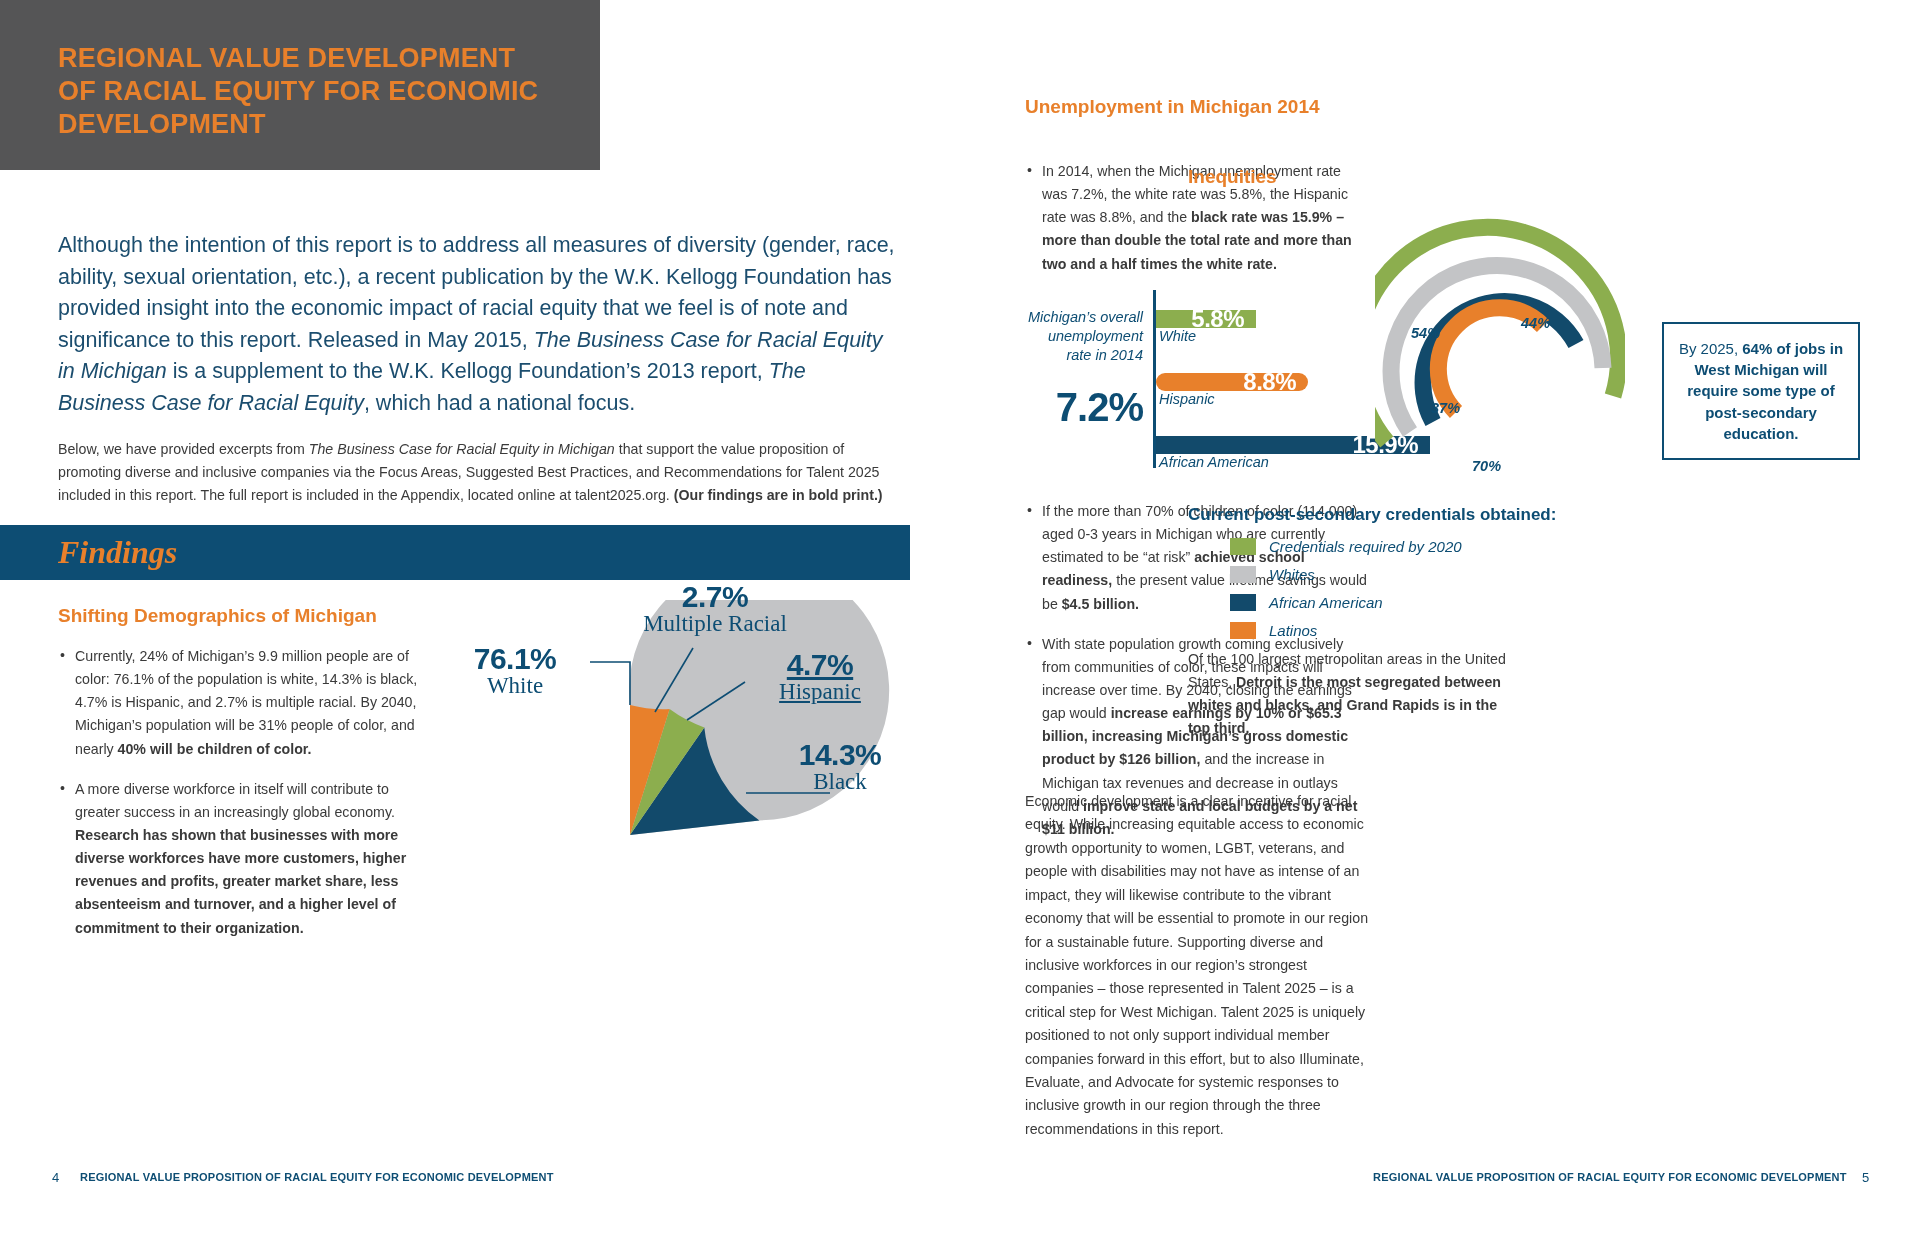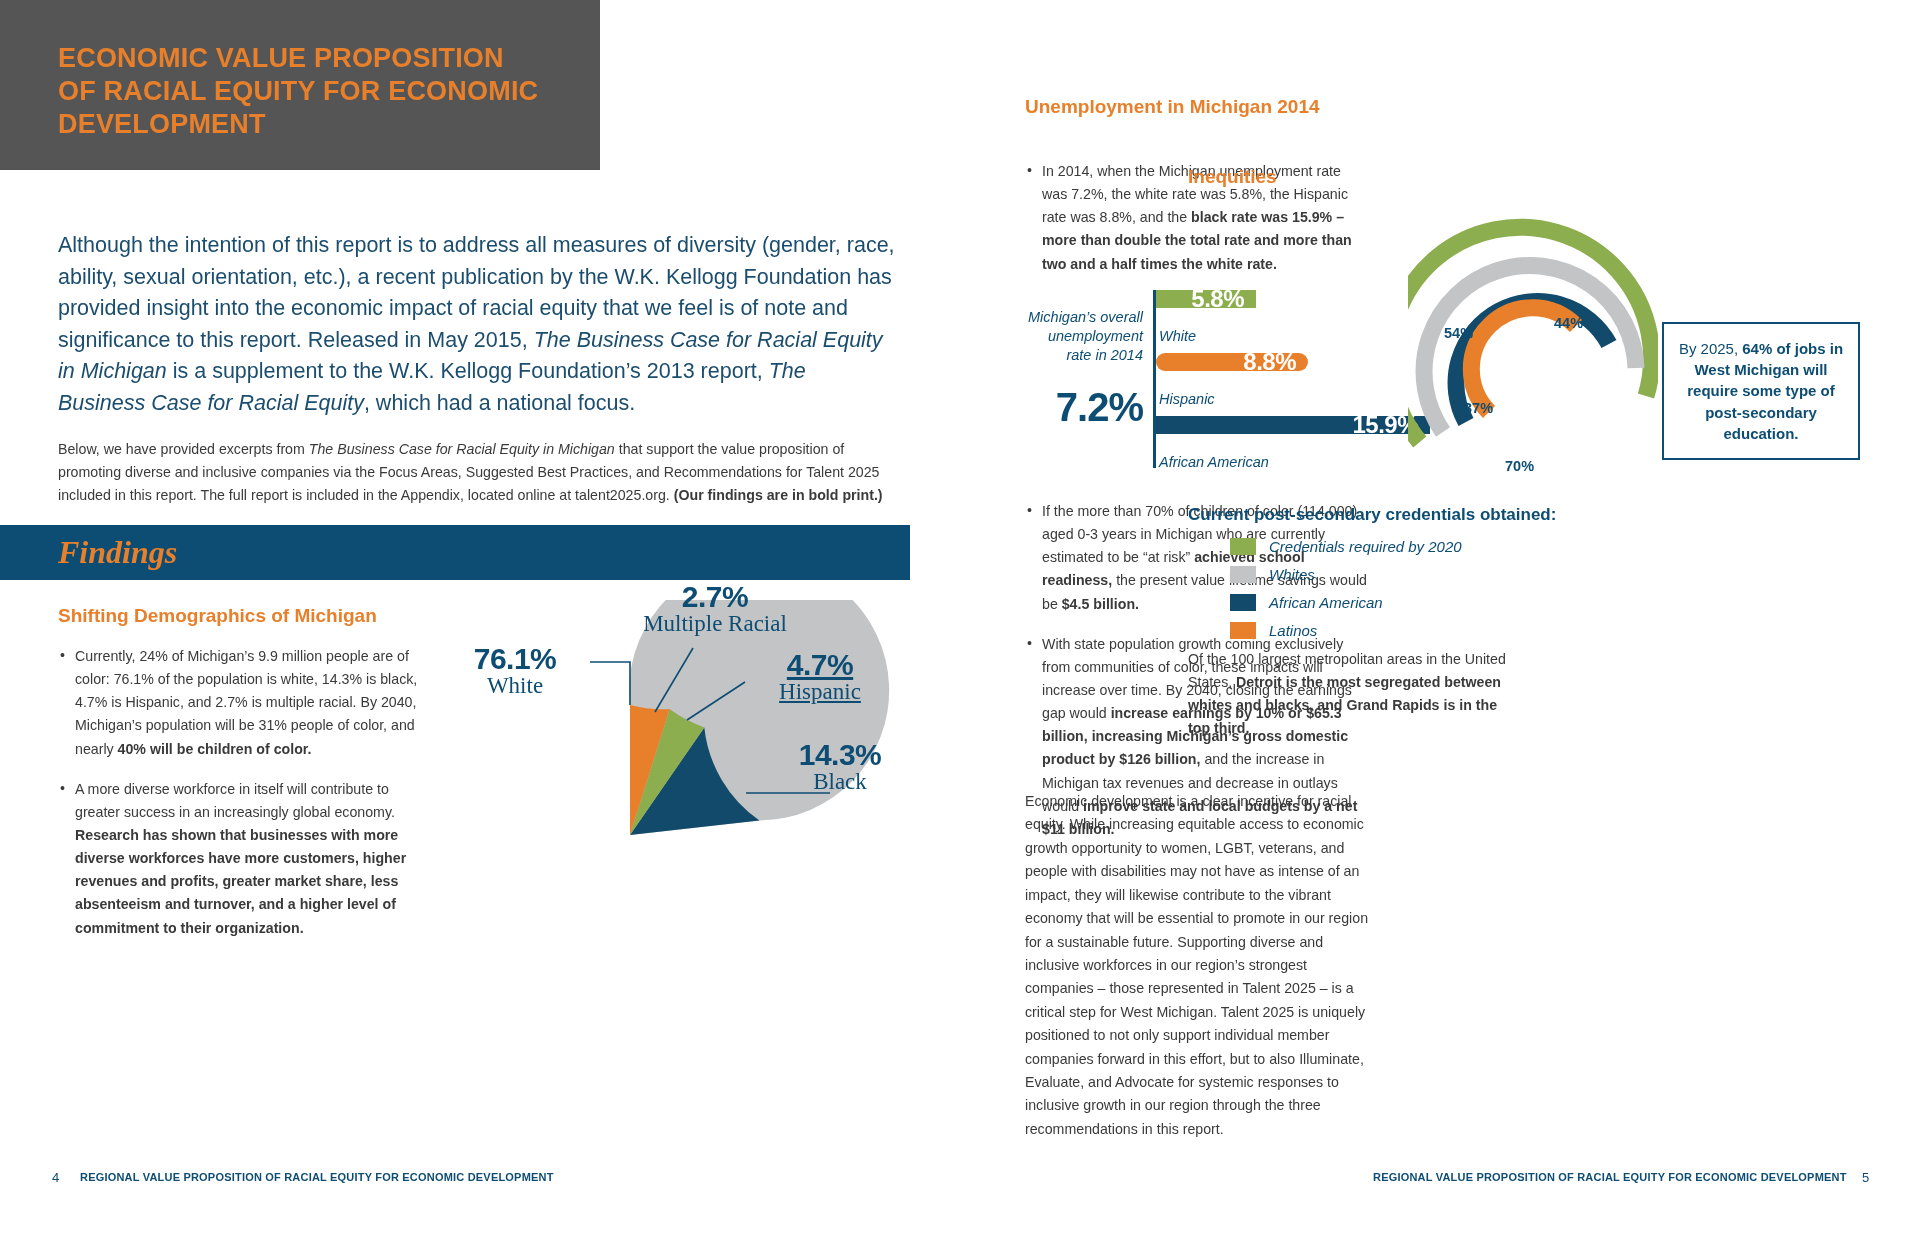--- a/index.html
+++ b/index.html
@@ -85,30 +85,30 @@
     position: absolute; left: 0; top: 18px; width: 118px; text-align: right;
     color: #0d4d73; font-style: italic; font-size: 14.5px; line-height: 1.32;
   }
   .bc-big {
     position: absolute; left: 0; top: 95px; width: 118px; text-align: right;
     color: #0d4d73; font-size: 40px; font-weight: bold; letter-spacing: -1px;
   }
   .bc-axis { position: absolute; left: 128px; top: 0; width: 3px; height: 178px; background: #0d4d73; }
   .bc-bar { position: absolute; left: 131px; height: 18px; color: #fff;
     font-size: 24px; font-weight: bold; display: flex; align-items: center;
-    justify-content: flex-end; padding-right: 12px; letter-spacing: -0.5px; }
+    justify-content: flex-end; padding-right: 12px; letter-spacing: -0.5px; margin-top: 20px; }
   .bc-cap { position: absolute; left: 134px; color: #0d4d73; font-style: italic; font-size: 14.5px; }
 
   .col-mid2 { position: absolute; left: 1025px; top: 500px; width: 345px;
     color: #3a3a3a; font-size: 14.2px; line-height: 1.63; }
   .para-body { position: absolute; left: 1025px; top: 790px; width: 345px;
     color: #3a3a3a; font-size: 14.2px; line-height: 1.65; }
 
   
-  .donut-wrap { position: absolute; left: 1408px; top: 195px; width: 250px; height: 290px; }
+  .donut-wrap { position: absolute; left: 1375px; top: 195px; width: 250px; height: 290px; font-style: italic; }
   .donut-num { position: absolute; color: #0d4d73; font-size: 14.5px; font-weight: bold; }
 
   .callout {
     position: absolute; left: 1662px; top: 322px; width: 198px; height: 138px;
     border: 2px solid #0d4d73; color: #0d4d73; font-size: 15px; line-height: 1.42;
     text-align: center; display: flex; align-items: center; justify-content: center;
     padding: 6px 10px;
   }
   .callout b { font-weight: bold; }
 
@@ -129,21 +129,21 @@
 </style>
 </head>
 <body>
 
 <div class="page">
 
   <div class="left-page">
 
     <div class="title-block">
       <div class="title-text">
-        <div>ECONOMIC VALUE PROPOSITION</div>
+        <div>REGIONAL VALUE DEVELOPMENT</div>
         <div>OF RACIAL EQUITY FOR ECONOMIC</div>
         <div>DEVELOPMENT</div>
       </div>
     </div>
 
     <div class="intro">
       <span>Although the intention of this report is to address all measures of diversity (gender, race, ability, sexual orientation, etc.), a recent publication by the W.K. Kellogg Foundation has provided insight into the economic impact of racial equity that we feel is of note and significance to this report. Released in May 2015, </span><em>The Business Case for Racial Equity in Michigan</em><span> is a supplement to the W.K. Kellogg Foundation’s 2013 report, </span><em>The Business Case for Racial Equity</em><span>, which had a national focus.</span>
     </div>
 
     <div class="below-note">

